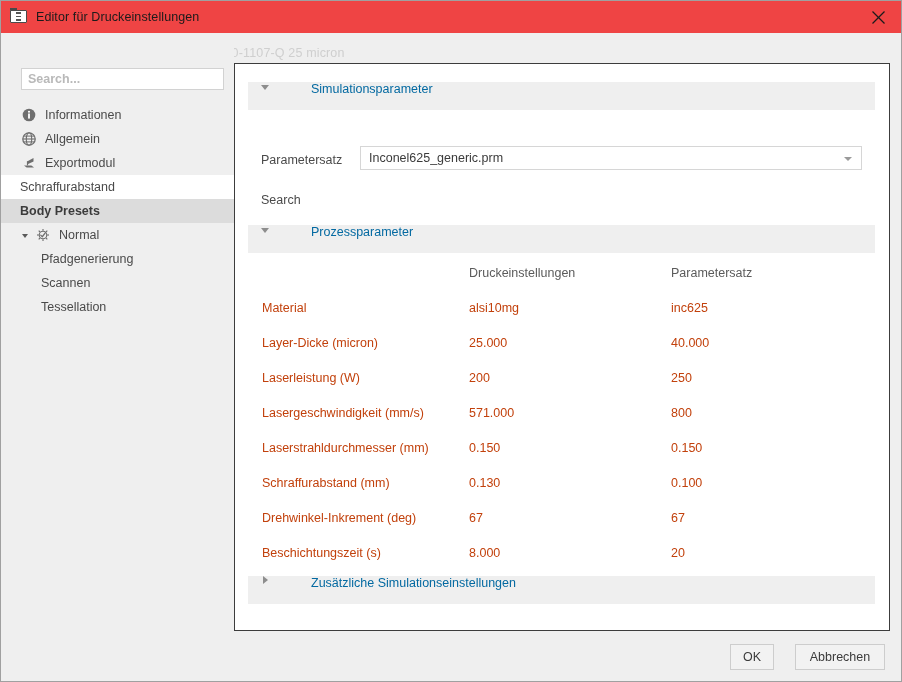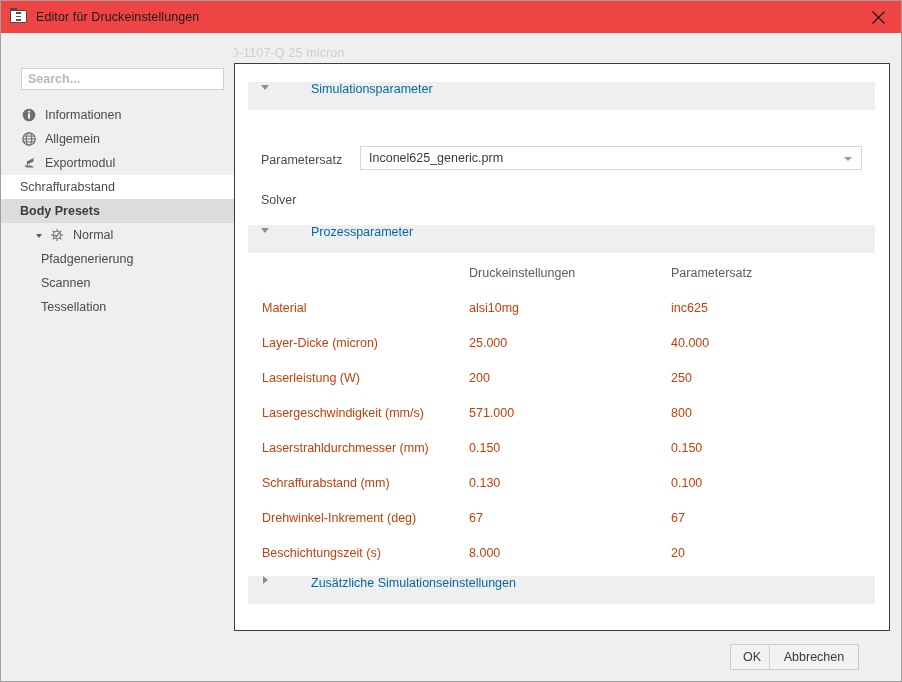--- a/index.html
+++ b/index.html
@@ -115,21 +115,21 @@
   .nav-item.sel-gray  { background: #dcdcdc; width: 233px; padding-left: 19px; font-weight: bold; color: #3b3b3b; }
   .nav-icon {
     width: 16px; height: 16px;
     margin-right: 8px;
     flex: 0 0 auto;
     display: flex; align-items: center; justify-content: center;
   }
   .nav-label { line-height: 1; }
 
   .nav-item.child { padding-left: 40px; }
-  .nav-item.normal-row { padding-left: 35px; }
+  .nav-item.normal-row { padding-left: 21px; }
   .caret-tiny {
     width: 9px; height: 9px; margin-right: 4px;
     flex: 0 0 auto; position: relative;
   }
   .caret-tiny::after {
     content: ""; position: absolute; left: 0px; top: 2px;
     border-left: 4.5px solid #5a5a5a;
     border-top: 3.5px solid transparent;
     border-bottom: 3.5px solid transparent;
   }
@@ -243,21 +243,21 @@
     height: 26px;
     background: #f2f2f2;
     border: 1px solid #cdcdcd;
     font-family: "Liberation Sans", sans-serif;
     font-size: 12.5px;
     color: #3b3b3b;
     display: flex; align-items: center; justify-content: center;
     cursor: default;
   }
   #btn-ok { left: 729px; width: 44px; }
-  #btn-cancel { left: 768px; width: 90px; }
+  #btn-cancel { left: 794px; width: 90px; }
 </style>
 </head>
 <body>
 
 <div id="app">
 
   <div class="titlebar">
     <div class="title-icon">
       <div class="tab"></div>
       <div class="folder"></div>
@@ -366,21 +366,21 @@
         <span class="sec-caret open"></span>
         <span>Simulationsparameter</span>
       </div>
 
       <div class="field-label" style="left:26px; top:89px;">Parametersatz</div>
       <div class="combo" style="left:125px; top:82px; width:502px;align-items:center;">
         <span>Inconel625_generic.prm</span>
         <span class="arrow"></span>
       </div>
 
-      <div class="field-label" style="left:26px; top:129px;">Solver</div>
+      <div class="field-label" style="left:26px; top:129px;">Search</div>
 
       <div class="section-header" style="top:161px;">
         <span class="sec-caret open"></span>
         <span>Prozessparameter</span>
       </div>
 
       <div class="ptable">
 
         <div class="prow" style="top:200px;">
           <span class="pcell head c-v1">Druckeinstellungen</span>

